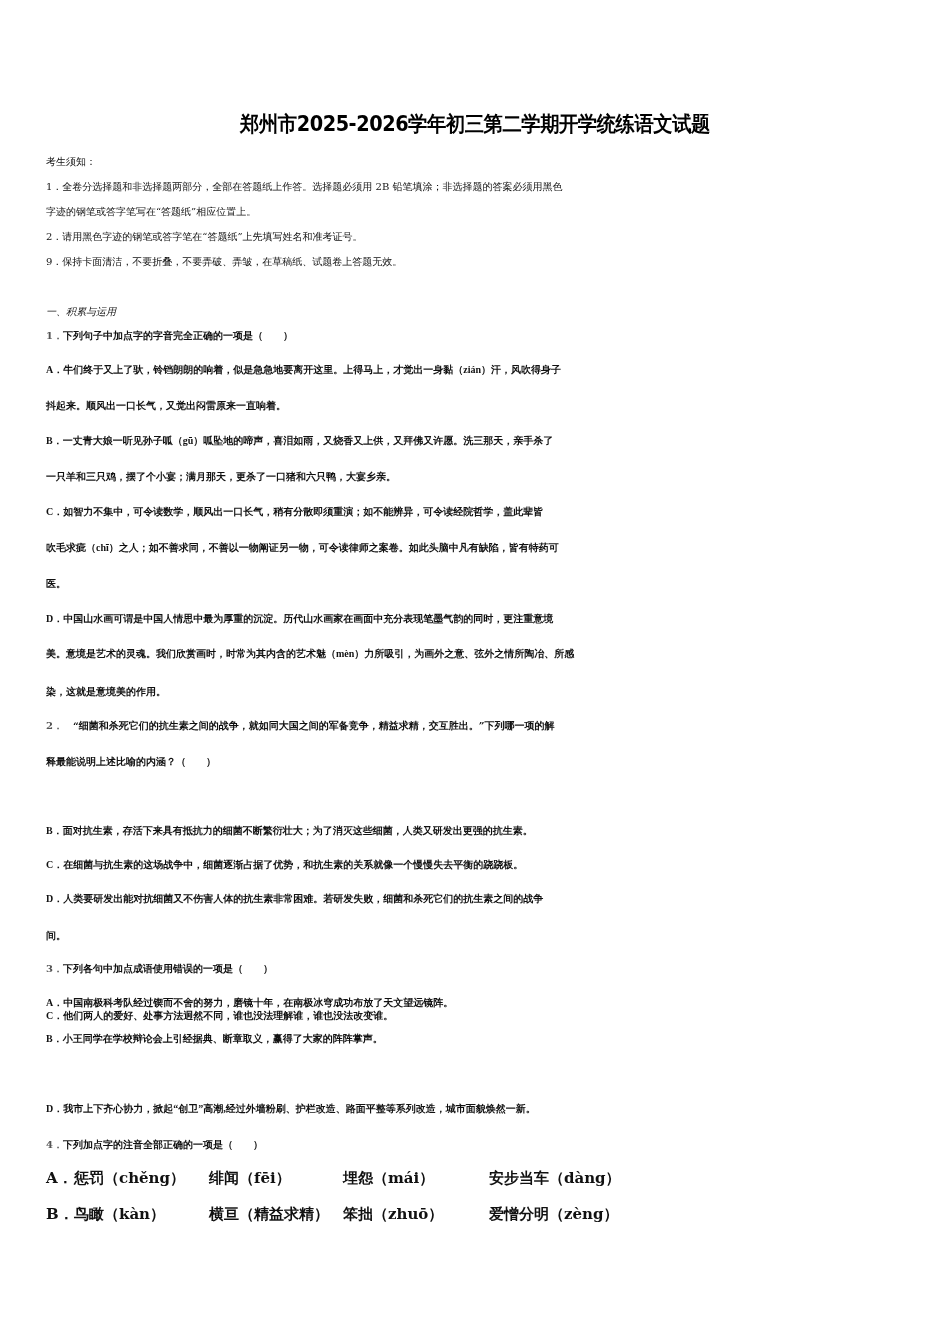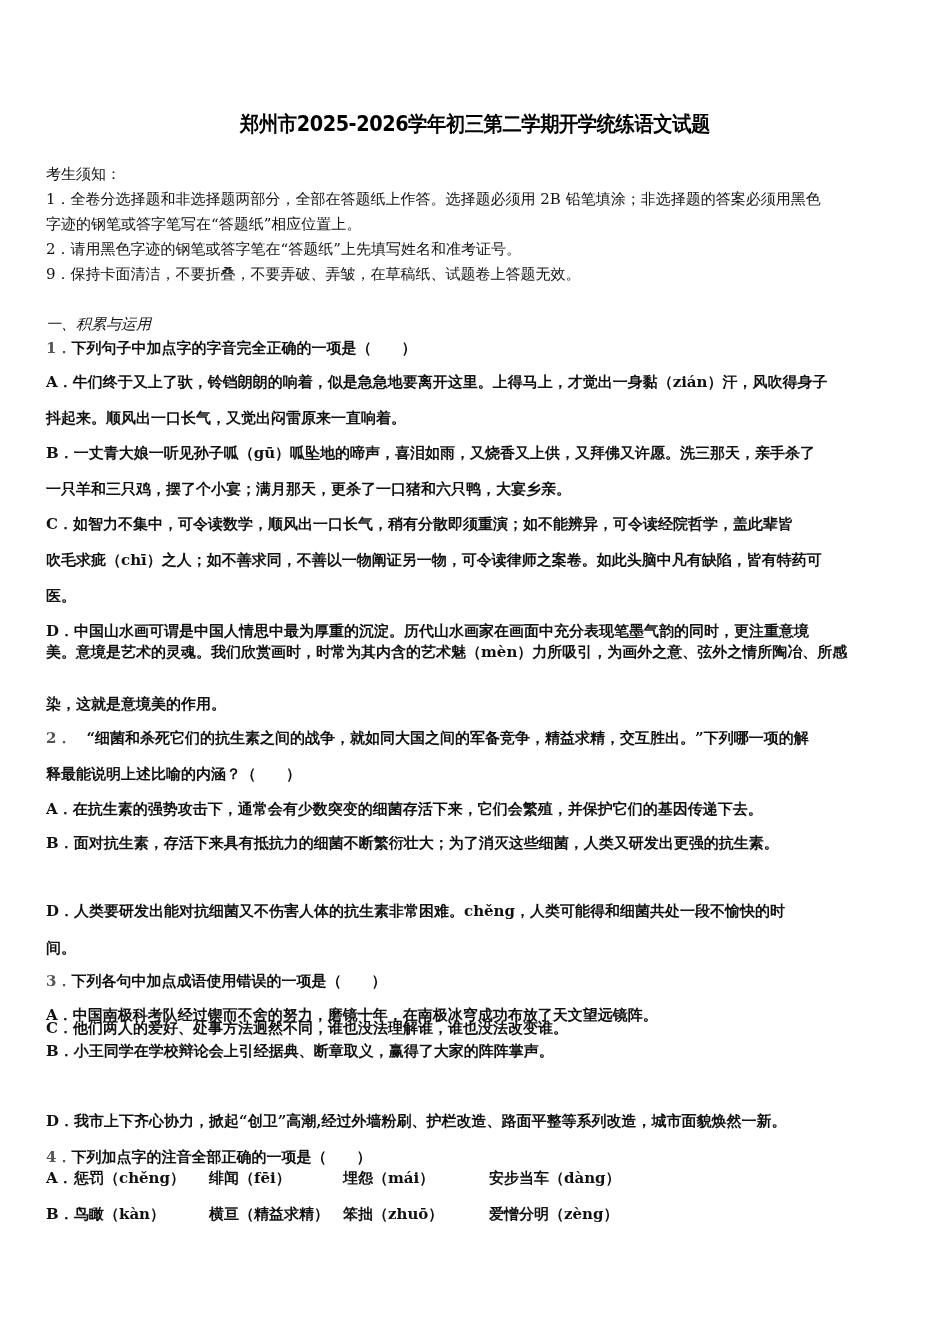--- a/index.html
+++ b/index.html
@@ -10,26 +10,26 @@
     }
     .page { position: absolute; left: 0; top: 0; width: 950px; height: 1344px; }
     .title {
       position: absolute; left: 0; top: 110px; width: 950px; text-align: center;
       font-family: "DejaVu Sans", "Liberation Sans", sans-serif;
       font-weight: bold; font-size: 21px; letter-spacing: -0.5px; color: #000;
       transform: scaleX(0.92);
     }
     .line {
       position: absolute; left: 46px; white-space: nowrap;
-      font-size: 15px; line-height: 20px; margin-top: 12px;
+      font-size: 10px; line-height: 20px;
     }
     .notice { font-weight: normal; color: #111; }
     .stem { font-weight: bold; color: #111; }
     .stem .num { color: #555; }
-    .opt { font-weight: bold; color: #111; }
+    .opt { font-weight: bold; color: #111; font-family: Liberation Serif, serif; }
     .section { font-weight: normal; font-style: italic; }
     .pinyin-row { position: absolute; left: 46px; font-size: 15px; font-weight: bold; white-space: nowrap; }
     .pinyin-row span.cell { position: absolute; top: 0; white-space: nowrap; }
   </style>
 </head>
 <body>
 
 <div class="page">
   <div class="title">郑州市2025-2026学年初三第二学期开学统练语文试题</div>
 
@@ -45,30 +45,30 @@
     <span class="num">1．</span><span>下列句子中加点字的字音完全正确的一项是（　　）</span>
   </div>
   <div class="line opt" style="top:360px">A．牛们终于又上了驮，铃铛朗朗的响着，似是急急地要离开这里。上得马上，才觉出一身黏（zián）汗，风吹得身子</div>
   <div class="line opt" style="top:396px">抖起来。顺风出一口长气，又觉出闷雷原来一直响着。</div>
   <div class="line opt" style="top:431px">B．一丈青大娘一听见孙子呱（gū）呱坠地的啼声，喜泪如雨，又烧香又上供，又拜佛又许愿。洗三那天，亲手杀了</div>
   <div class="line opt" style="top:467px">一只羊和三只鸡，摆了个小宴；满月那天，更杀了一口猪和六只鸭，大宴乡亲。</div>
   <div class="line opt" style="top:502px">C．如智力不集中，可令读数学，顺风出一口长气，稍有分散即须重演；如不能辨异，可令读经院哲学，盖此辈皆</div>
   <div class="line opt" style="top:538px">吹毛求疵（chī）之人；如不善求同，不善以一物阐证另一物，可令读律师之案卷。如此头脑中凡有缺陷，皆有特药可</div>
   <div class="line opt" style="top:574px">医。</div>
   <div class="line opt" style="top:609px">D．中国山水画可谓是中国人情思中最为厚重的沉淀。历代山水画家在画面中充分表现笔墨气韵的同时，更注重意境</div>
-  <div class="line opt" style="top:630px">美。意境是艺术的灵魂。我们欣赏画时，时常为其内含的艺术魅（mèn）力所吸引，为画外之意、弦外之情所陶冶、所感</div>
+  <div class="line opt" style="top:644px">美。意境是艺术的灵魂。我们欣赏画时，时常为其内含的艺术魅（mèn）力所吸引，为画外之意、弦外之情所陶冶、所感</div>
   <div class="line opt" style="top:682px">染，这就是意境美的作用。</div>
 
   <div class="line stem" style="top:716px">
     <span class="num">2．</span><span>　“细菌和杀死它们的抗生素之间的战争，就如同大国之间的军备竞争，精益求精，交互胜出。”下列哪一项的解</span>
   </div>
   <div class="line stem" style="top:752px">释最能说明上述比喻的内涵？（　　）</div>
-  <div class="line opt" style="top:787px">A．在抗生素的强势攻击下，通常会有少数突变的细菌存活下来，它们会繁殖，并保护它们的基因传递下去。</div>
   <div class="line opt" style="top:821px">B．面对抗生素，存活下来具有抵抗力的细菌不断繁衍壮大；为了消灭这些细菌，人类又研发出更强的抗生素。</div>
-  <div class="line opt" style="top:889px">D．人类要研发出能对抗细菌又不伤害人体的抗生素非常困难。chěng，人类可能得和细菌共处一段不愉快的时</div>
+  <div class="line opt" style="top:855px">C．在细菌与抗生素的这场战争中，细菌逐渐占据了优势，和抗生素的关系就像一个慢慢失去平衡的跷跷板。</div>
+  <div class="line opt" style="top:889px">D．人类要研发出能对抗细菌又不伤害人体的抗生素非常困难。若研发失败，细菌和杀死它们的抗生素之间的战争</div>
   <div class="line opt" style="top:926px">间。</div>
 
   <div class="line stem" style="top:959px">
     <span class="num">3．</span><span>下列各句中加点成语使用错误的一项是（　　）</span>
   </div>
   <div class="line opt" style="top:993px">A．中国南极科考队经过锲而不舍的努力，磨镜十年，在南极冰穹成功布放了天文望远镜阵。</div>
   <div class="line opt" style="top:1029px">B．小王同学在学校辩论会上引经据典、断章取义，赢得了大家的阵阵掌声。</div>
   <div class="line opt" style="top:1006px">C．他们两人的爱好、处事方法迥然不同，谁也没法理解谁，谁也没法改变谁。</div>
   <div class="line opt" style="top:1099px">D．我市上下齐心协力，掀起“创卫”高潮,经过外墙粉刷、护栏改造、路面平整等系列改造，城市面貌焕然一新。</div>
 

